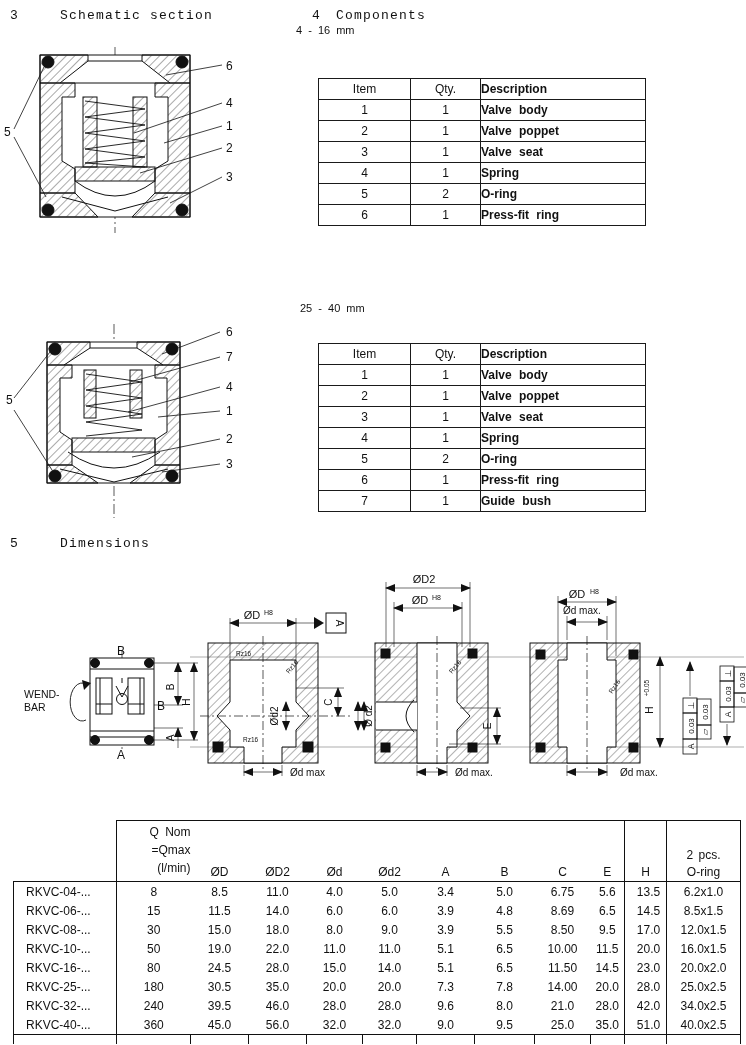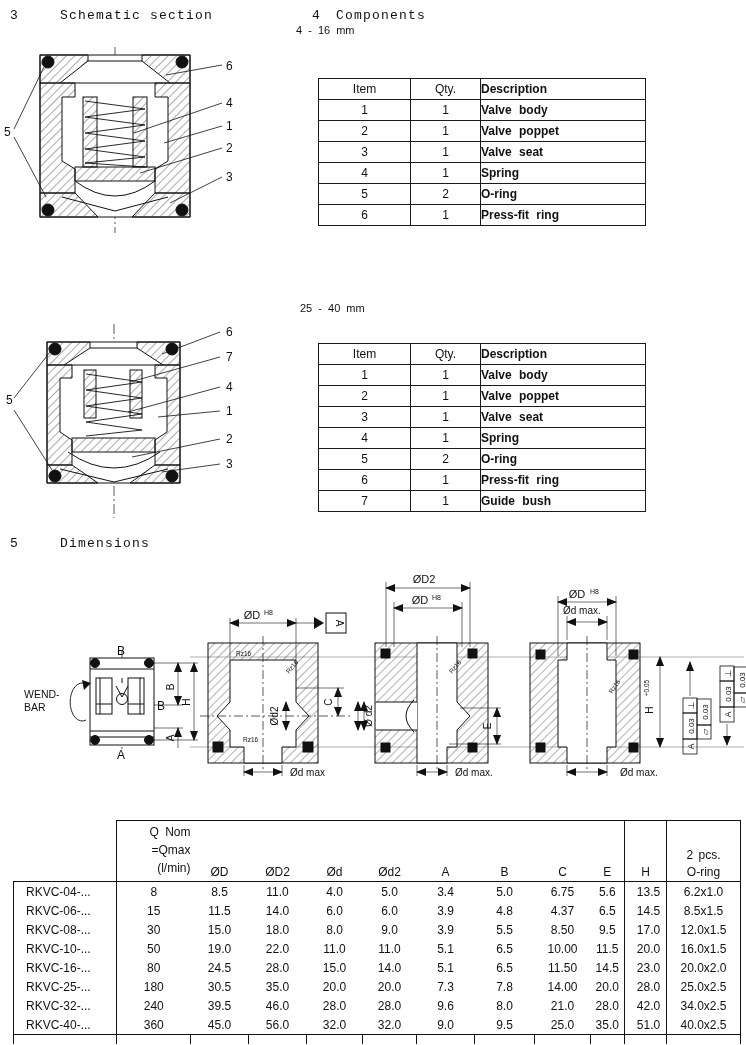--- a/index.html
+++ b/index.html
@@ -486,21 +486,21 @@
         </tr>
     <tr>
           <td class="n">RKVC-06-...</td>
           <td>15</td>
           <td>11.5</td>
           <td>14.0</td>
           <td>6.0</td>
           <td>6.0</td>
           <td>3.9</td>
           <td>4.8</td>
-          <td>4.37</td>
+          <td>8.69</td>
           <td>6.5</td>
           <td class="hcol">14.5</td>
           <td class="oc">8.5x1.5</td>
         </tr>
     <tr>
           <td class="n">RKVC-08-...</td>
           <td>30</td>
           <td>15.0</td>
           <td>18.0</td>
           <td>8.0</td>

